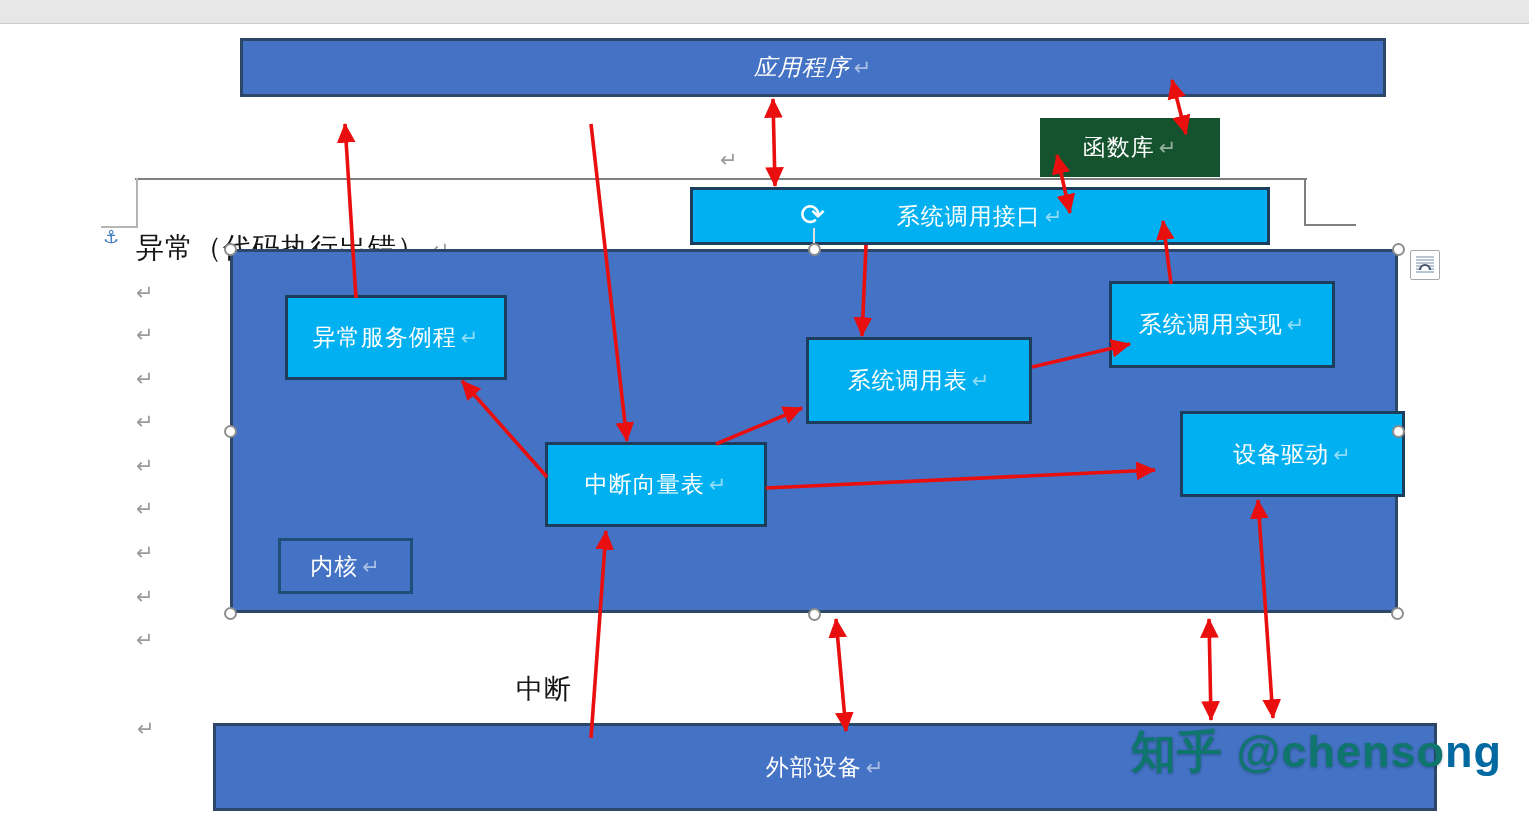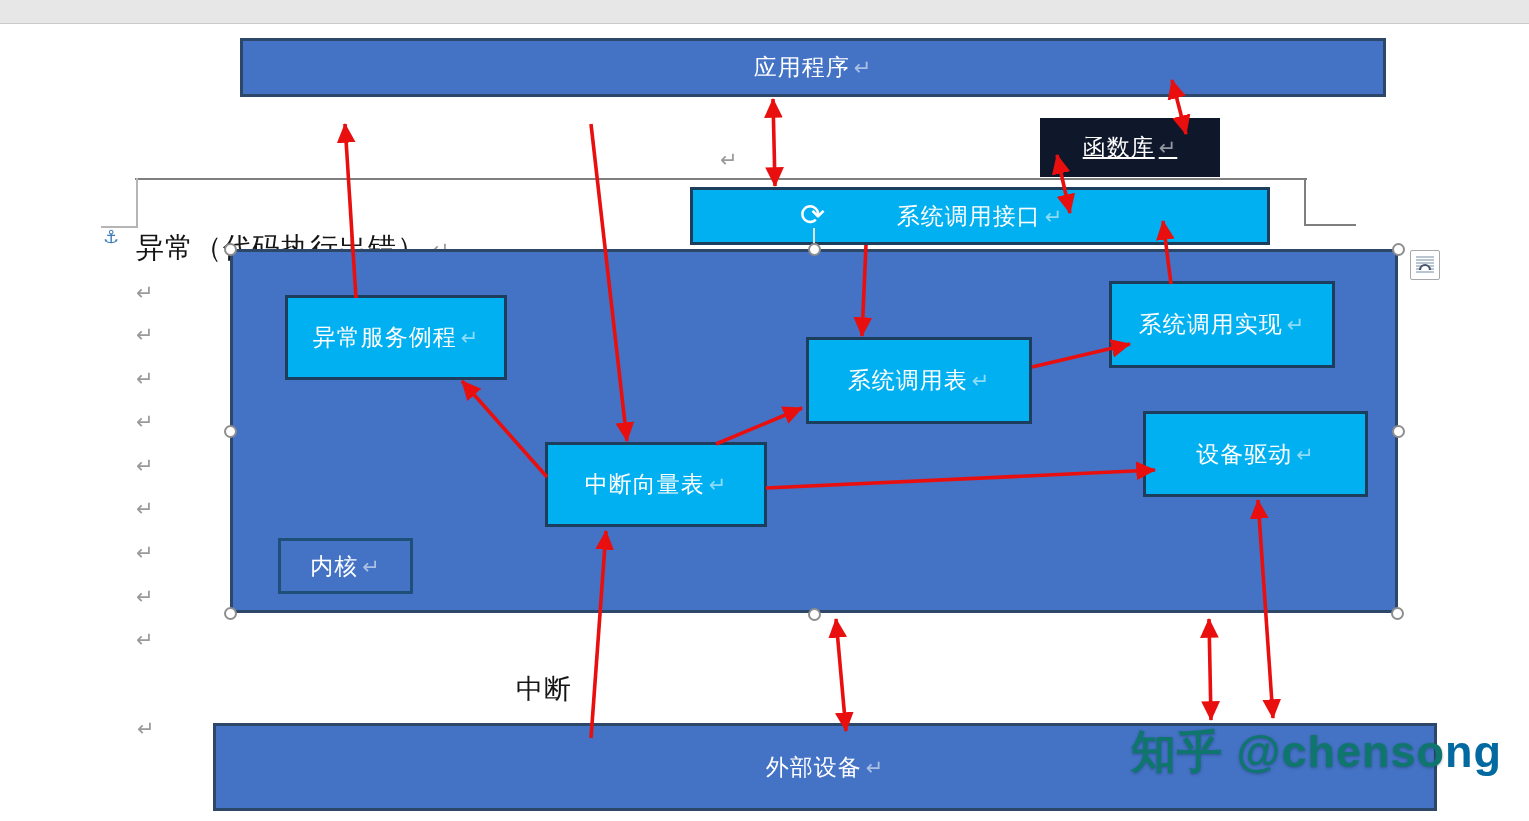--- a/index.html
+++ b/index.html
@@ -12,21 +12,21 @@
   .gline{background:#7f7f7f;z-index:1;}
   .gline-light{background:#b5b5b5;z-index:1;}
   
   .doctext{color:#151515;font-size:28px;letter-spacing:1px;white-space:nowrap;z-index:2;}
   .doctext .pmark{margin-left:6px;}
   
   .shape{display:flex;align-items:center;justify-content:center;box-sizing:border-box;
          color:#fff;font-size:23px;letter-spacing:1px;white-space:nowrap;}
   .blue{background:#4472c4;border:3px solid #2c4768;z-index:3;}
   .cyan{background:#00b0f0;border:3px solid #1d3d5c;z-index:4;}
-  .cyan-noborder{background:#0f172a;border:none;z-index:4;text-decoration:underline;}
+  .cyan-noborder{background:#14532d;border:none;z-index:4;}
   .hollow{background:transparent;border:3px solid #1f4e79;z-index:4;}
   .pmark{color:#9a9a9a;font-size:21px;line-height:1;z-index:2;}
   .shape .pmark{color:rgba(255,255,255,0.55);margin-left:4px;}
   
   .watermark{left:1131px;top:722px;z-index:5;font-size:45px;font-weight:700;white-space:nowrap;letter-spacing:1px;}
   .wm-on{color:#0f766e;text-shadow:0 1px 3px rgba(20,30,70,0.35);}
   .wm-off{color:#0369a1;}
   
   .handle{width:13px;height:13px;border-radius:50%;background:#fff;border:2px solid #8e8e8e;box-sizing:border-box;z-index:8;}
   .rotate-glyph{color:#fff;font-size:30px;line-height:1;z-index:7;}
@@ -64,21 +64,21 @@
   <span class="abs pmark" style="left:136px;top:368px;">↵</span>
   <span class="abs pmark" style="left:136px;top:411px;">↵</span>
   <span class="abs pmark" style="left:136px;top:455px;">↵</span>
   <span class="abs pmark" style="left:136px;top:498px;">↵</span>
   <span class="abs pmark" style="left:136px;top:542px;">↵</span>
   <span class="abs pmark" style="left:136px;top:586px;">↵</span>
   <span class="abs pmark" style="left:136px;top:629px;">↵</span>
   <span class="abs pmark" style="left:137px;top:718px;">↵</span>
   <span class="abs pmark" style="left:720px;top:149px;">↵</span>
 
-  <div class="abs shape blue" style="left:240px;top:38px;width:1146px;height:59px;">
+  <div class="abs shape blue" style="left:240px;top:38px;width:1146px;height:59px;font-style:italic;">
     <span>应用程序</span>
       <span class="pmark">↵</span>
   </div>
 
   <div class="abs shape blue" style="left:230px;top:249px;width:1168px;height:364px;"></div>
 
   <div class="abs shape blue" style="left:213px;top:723px;width:1224px;height:88px;text-align:center;">
     <span>外部设备</span>
       <span class="pmark">↵</span>
   </div>
@@ -100,21 +100,21 @@
       <span class="pmark">↵</span>
   </div>
   <div class="abs shape cyan" style="left:1109px;top:281px;width:226px;height:87px;">
     <span>系统调用实现</span>
       <span class="pmark">↵</span>
   </div>
   <div class="abs shape cyan" style="left:545px;top:442px;width:222px;height:85px;">
     <span>中断向量表</span>
       <span class="pmark">↵</span>
   </div>
-  <div class="abs shape cyan" style="left:1143px;top:411px;width:225px;height:86px;">
+  <div class="abs shape cyan" style="left:1180px;top:411px;width:225px;height:86px;">
     <span>设备驱动</span>
       <span class="pmark">↵</span>
   </div>
   <div class="abs shape hollow" style="left:278px;top:538px;width:135px;height:56px;">
     <span>内核</span>
       <span class="pmark">↵</span>
   </div>
 
   <div class="abs watermark">
     <span class="wm-on">知乎 @chenso</span><span class="wm-off">ng</span>

